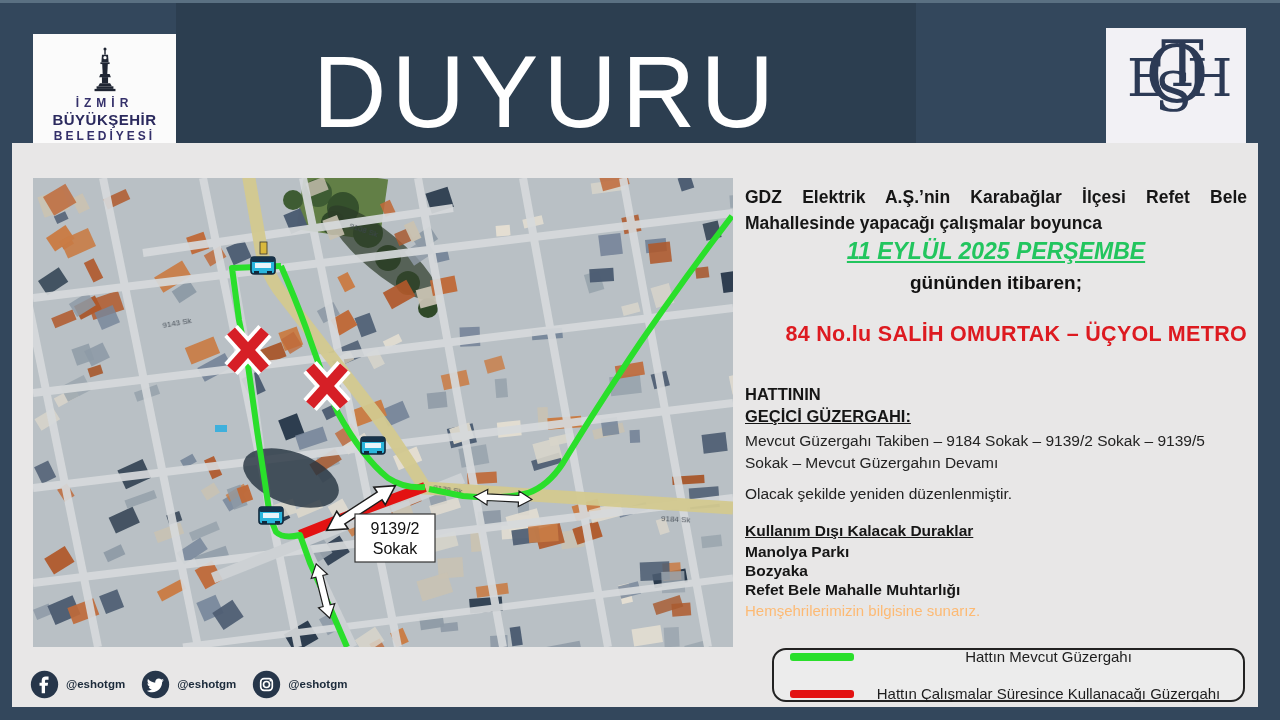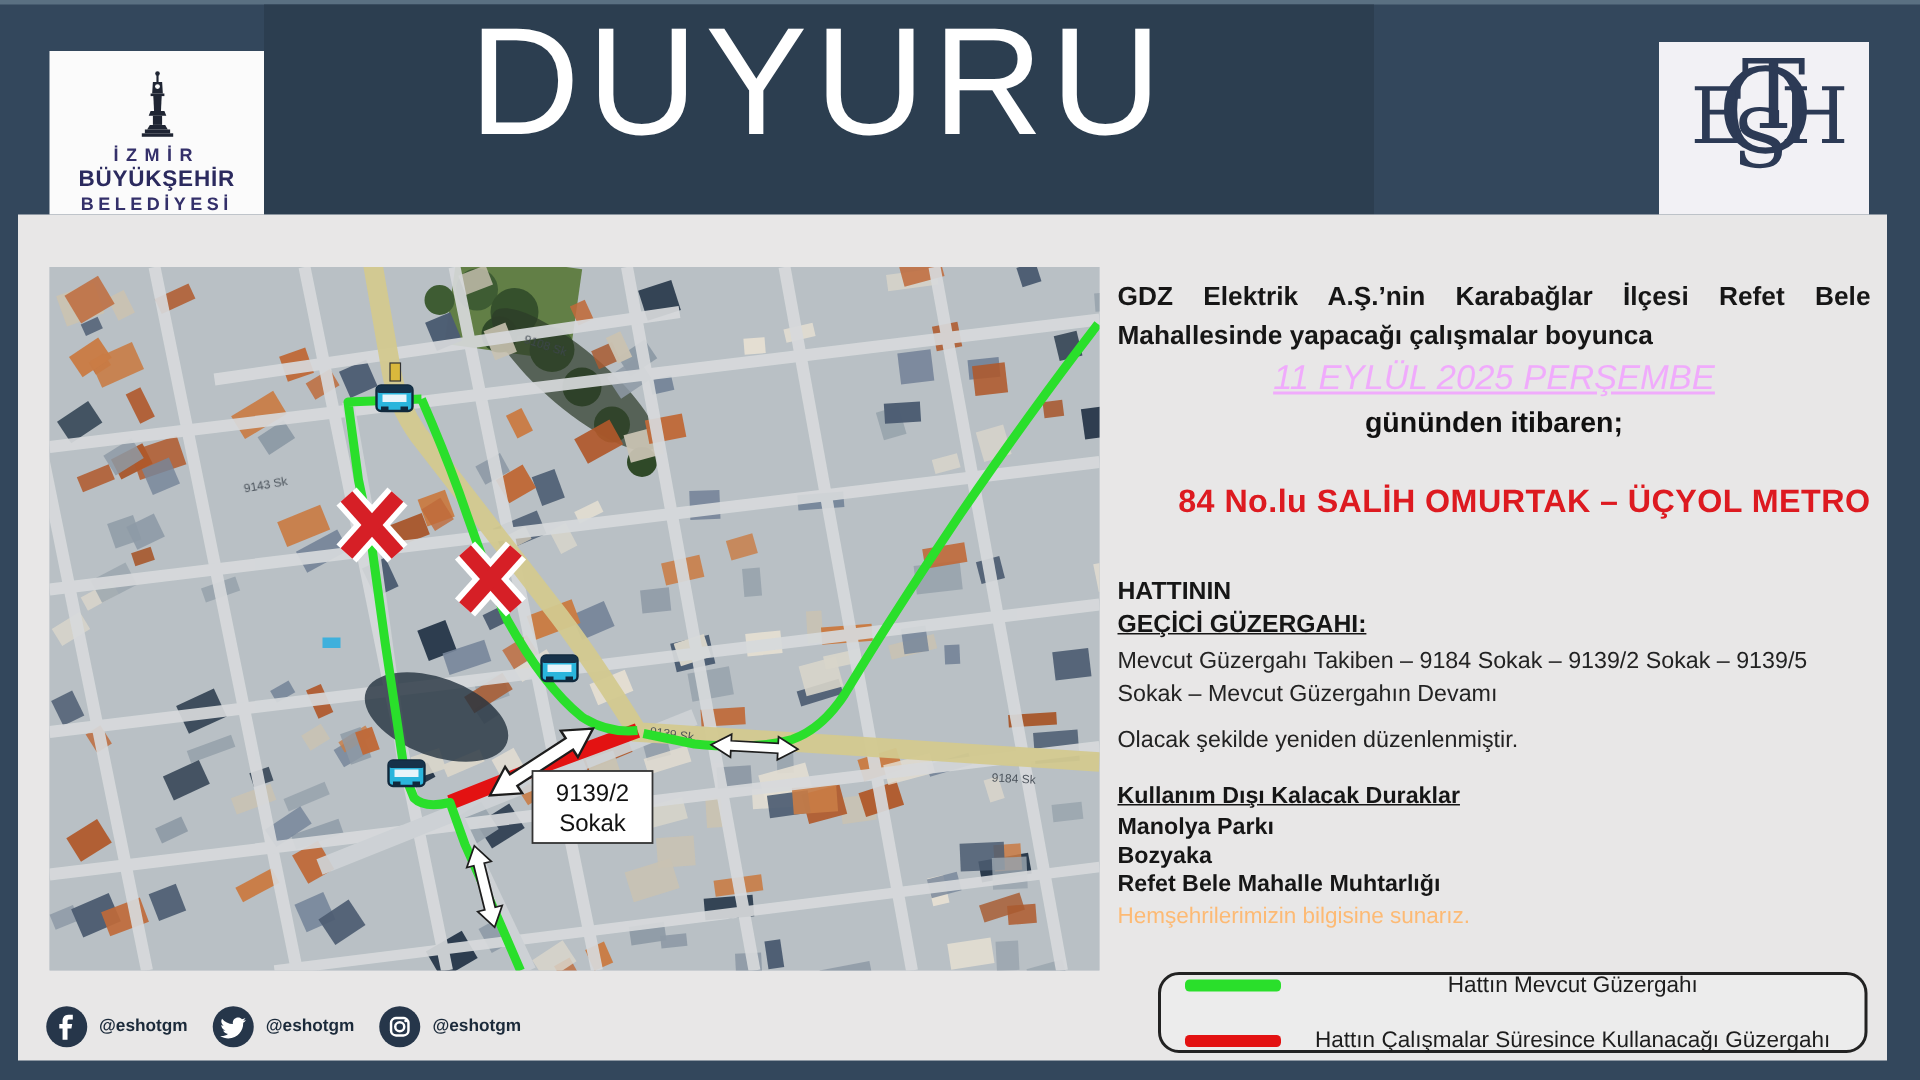--- a/index.html
+++ b/index.html
@@ -2,21 +2,21 @@
 <html><head>
 <meta charset="utf-8">
 <style>
   html,body{margin:0;padding:0;background:#222;}
   #stage{position:relative;width:1280px;height:720px;background:#33475c;overflow:hidden;
          font-family:"Liberation Sans",sans-serif;}
   .abs{position:absolute;}
   #topline{left:0;top:0;width:1280px;height:3px;background:#5a7082;}
   
   #banner{left:176px;top:3px;width:740px;height:140px;background:#2c3e50;
-          display:flex;align-items:flex-start;justify-content:center;}
+          display:flex;align-items:flex-end;justify-content:center;}
   #banner h1{margin:0;color:#fff;font-size:102px;font-weight:400;letter-spacing:5px;line-height:1;}
   #izmir-box{left:33px;top:34px;width:143px;height:109px;background:#fbfbfb;
              display:flex;flex-direction:column;align-items:center;justify-content:flex-start;padding-top:12px;box-sizing:border-box;}
   .izmir-l1{font-size:12px;letter-spacing:5px;color:#34306a;font-weight:600;margin-top:1px;}
   .izmir-l2{font-size:15px;letter-spacing:.5px;color:#2b2a5e;font-weight:700;margin-top:1px;}
   .izmir-l3{font-size:12px;letter-spacing:3px;color:#34306a;font-weight:600;margin-top:1px;}
   #eshot-box{left:1106px;top:28px;width:140px;height:115px;background:#f2f1f5;}
   #monogram{position:absolute;left:25px;top:8px;width:90px;height:95px;color:#2c3a55;
             font-family:"DejaVu Serif",serif;}
   #monogram span{position:absolute;line-height:1;}
@@ -25,22 +25,22 @@
   .mo-t{left:30px;top:-4px;font-size:64px;}
   .mo-s{left:24px;top:30px;font-size:54px;}
   .mo-h{left:56px;top:16px;font-size:52px;}
   
   #panel{left:12px;top:143px;width:1246px;height:564px;background:#e8e7e7;}
   #map{left:33px;top:178px;width:700px;height:469px;background:#b9c0c5;}
   
   #col{left:745px;top:178px;width:502px;height:470px;color:#161616;}
   #col .blk{position:absolute;left:0;width:502px;}
   #intro{top:6px;font-size:17.5px;font-weight:700;line-height:1.5;text-align:justify;}
-  #date{top:60px;text-align:center;font-size:23px;font-weight:400;font-style:italic;
-        color:#f0abfc;text-decoration:underline;}
+  #date{top:60px;text-align:center;font-size:23px;font-weight:700;font-style:italic;
+        color:#22c55e;text-decoration:underline;}
   #datesuffix{top:94px;text-align:center;font-size:19px;font-weight:700;color:#111;}
   #route{top:144px;text-align:right;font-size:21.5px;font-weight:700;color:#dd1a20;letter-spacing:.3px;}
   #hattinin{top:207px;font-size:16.5px;font-weight:700;}
   #gecici{top:229px;font-size:16.5px;font-weight:700;text-decoration:underline;}
   #temproute{top:252px;font-size:15.5px;color:#232323;line-height:1.45;}
   #olacak{top:307px;font-size:15.5px;color:#232323;}
   #kullanim{top:344px;font-size:15.5px;font-weight:700;text-decoration:underline;}
   #stops{top:364px;font-size:15.5px;font-weight:700;line-height:19px;}
   #closing{top:424px;font-size:15px;color:#fdba74;}
   

